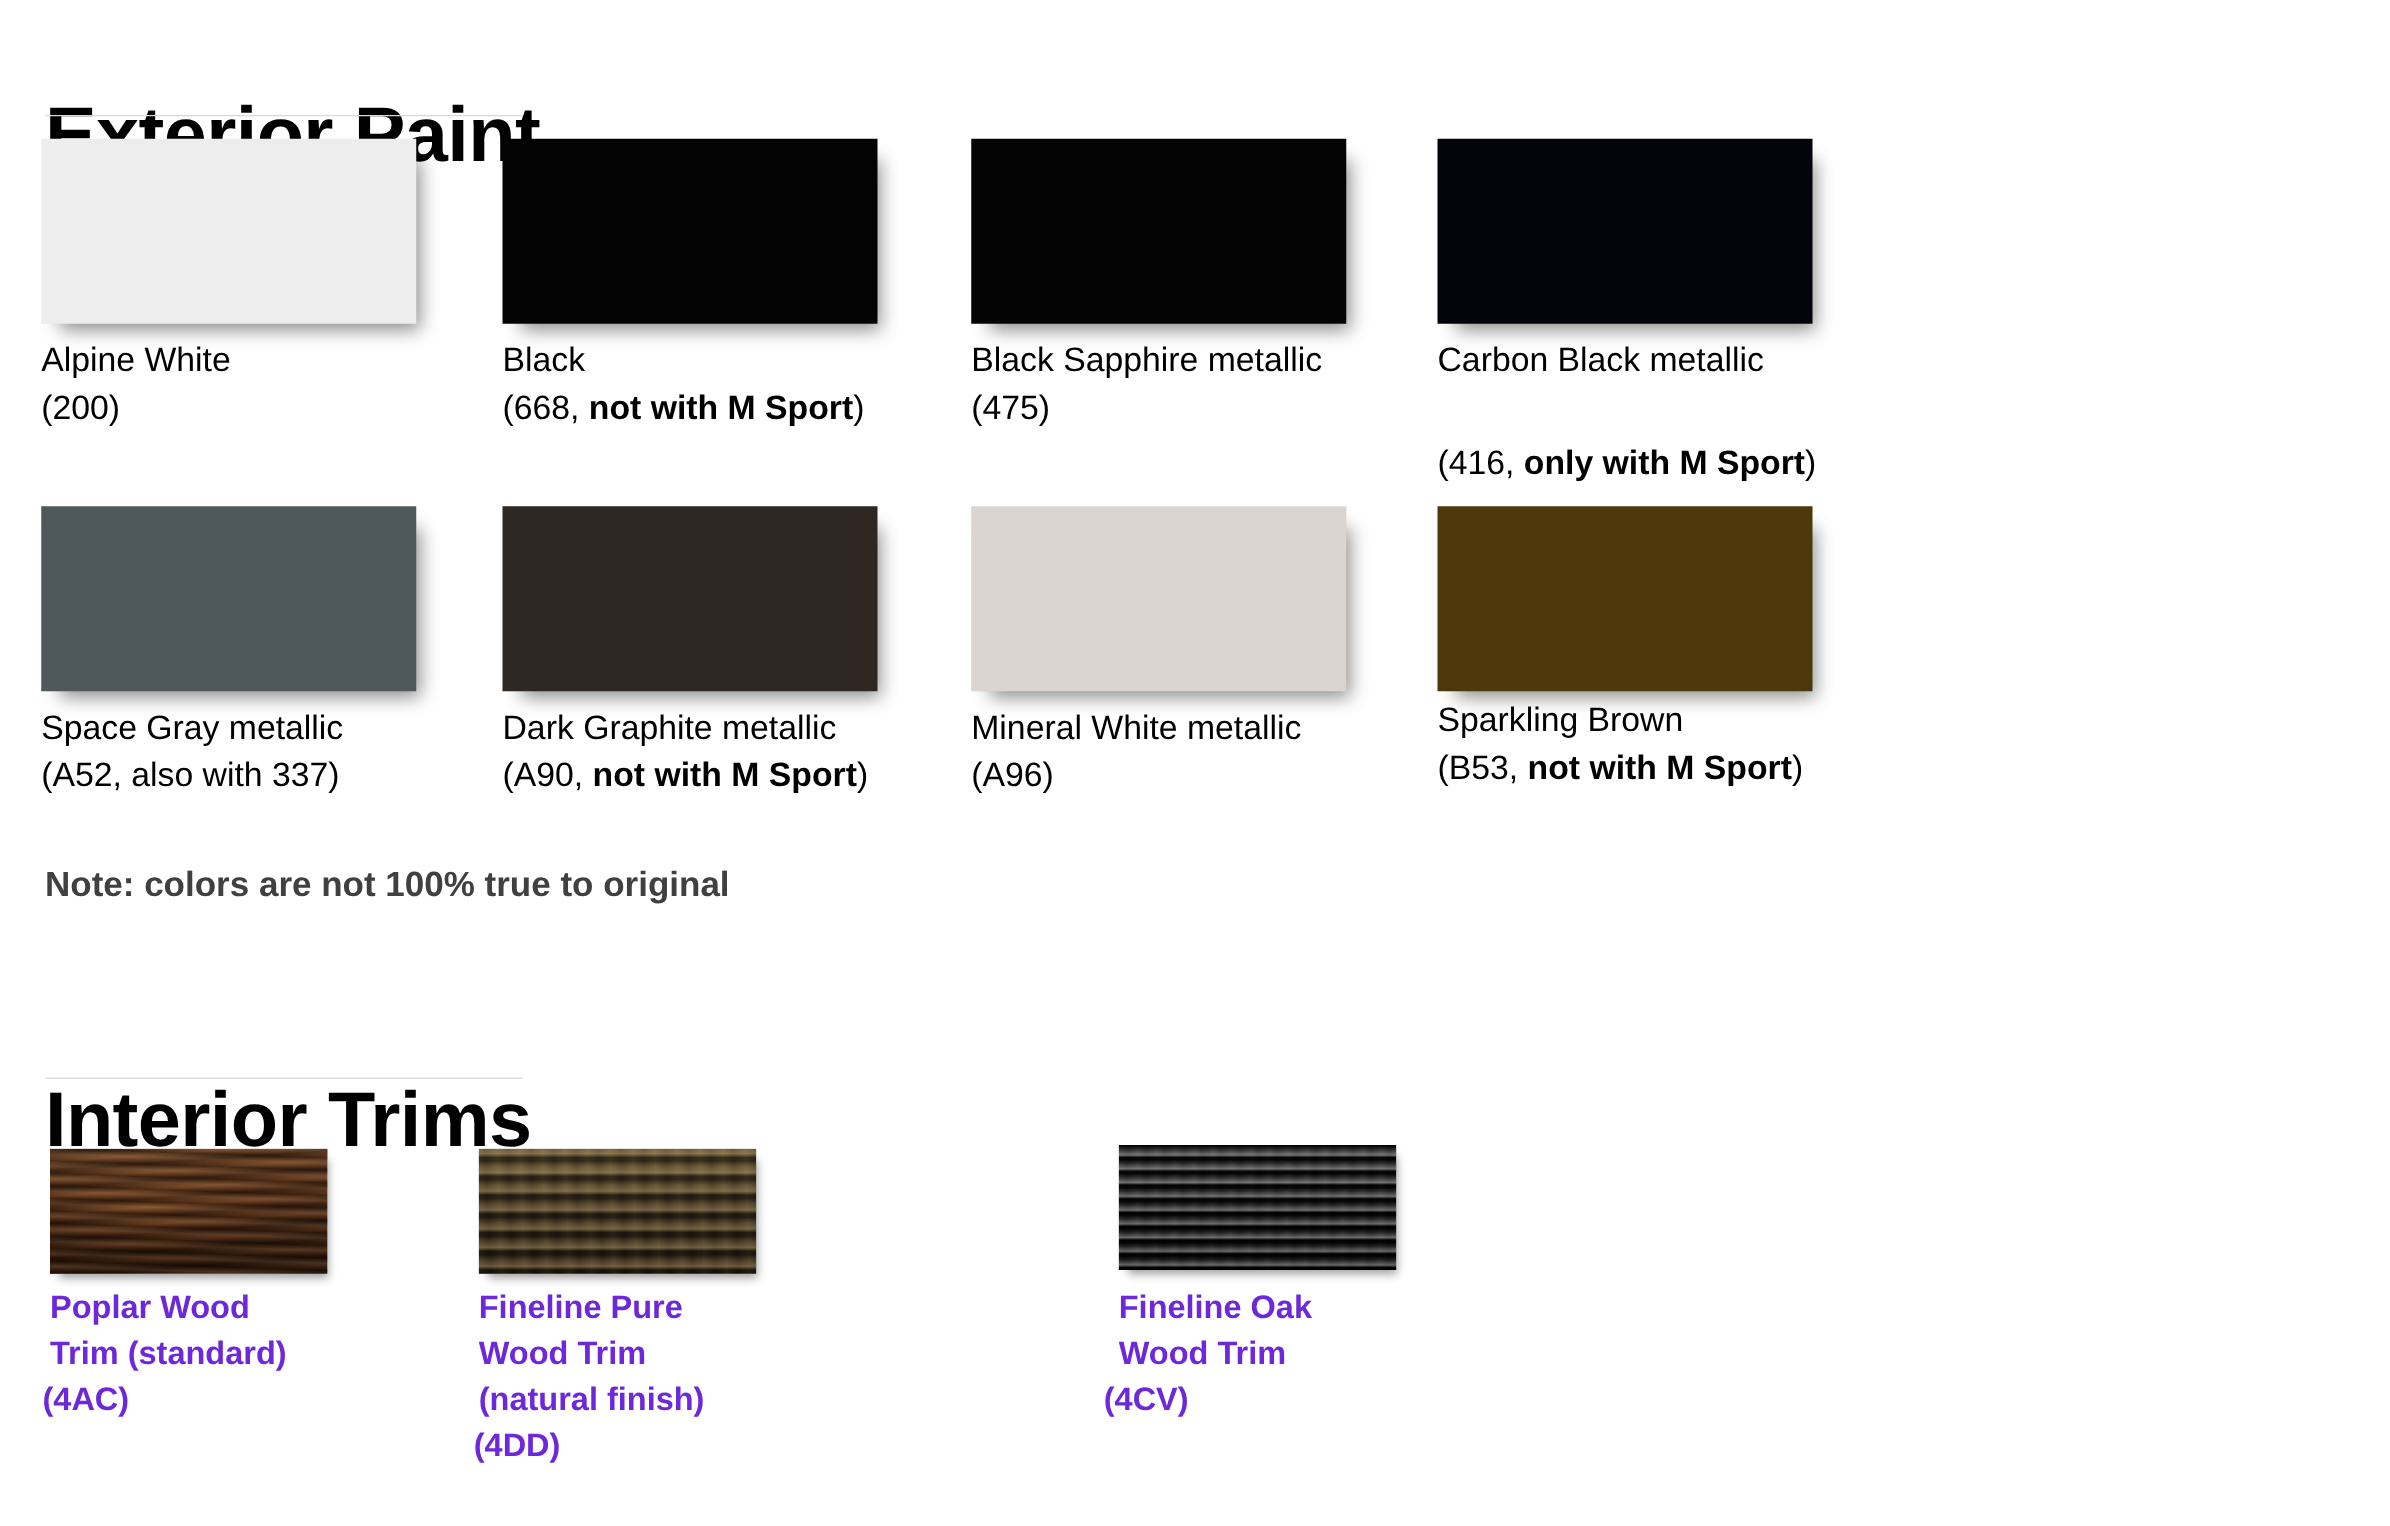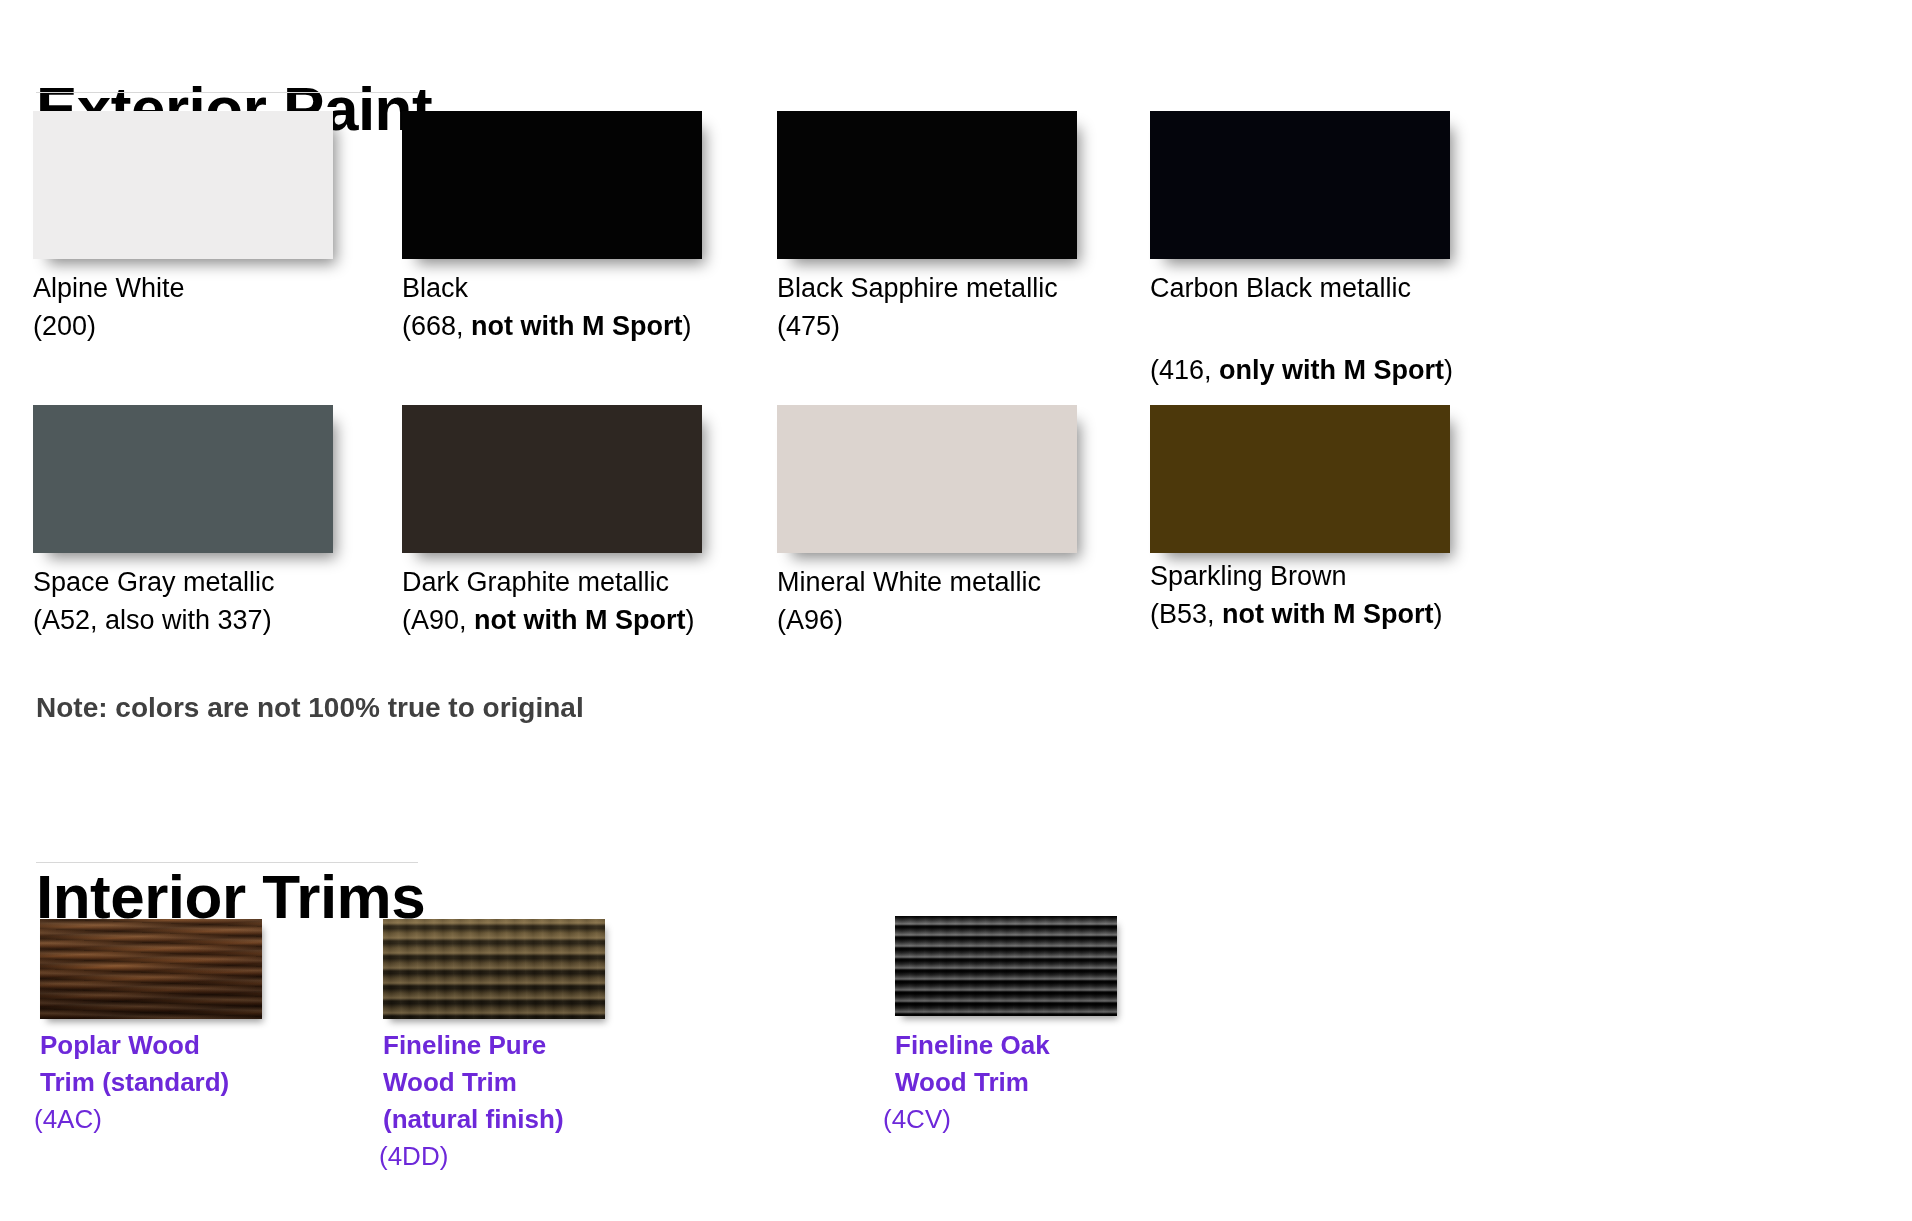--- a/index.html
+++ b/index.html
@@ -89,21 +89,21 @@
   }
   .trim-swatch .tex { position: absolute; inset: 0; }
   .trim-label {
     position: absolute;
     font-size: 26px;
     line-height: 37px;
     white-space: nowrap;
     color: #6d28d9;
   }
   .trim-label .nm { font-weight: bold; }
-  .trim-label .cd { font-weight: normal; }
+  .trim-label .cd { font-weight: bold; }
 
   
   .tex-poplar {
     background-color: #6b4326;
     background-image:
       repeating-linear-gradient(2deg,
         rgba(0,0,0,0.40) 0px, rgba(0,0,0,0.00) 3px,
         rgba(255,230,190,0.10) 6px, rgba(0,0,0,0.30) 10px),
       repeating-linear-gradient(-4deg,
         rgba(30,12,4,0.55) 0px, rgba(140,85,45,0.12) 7px,

